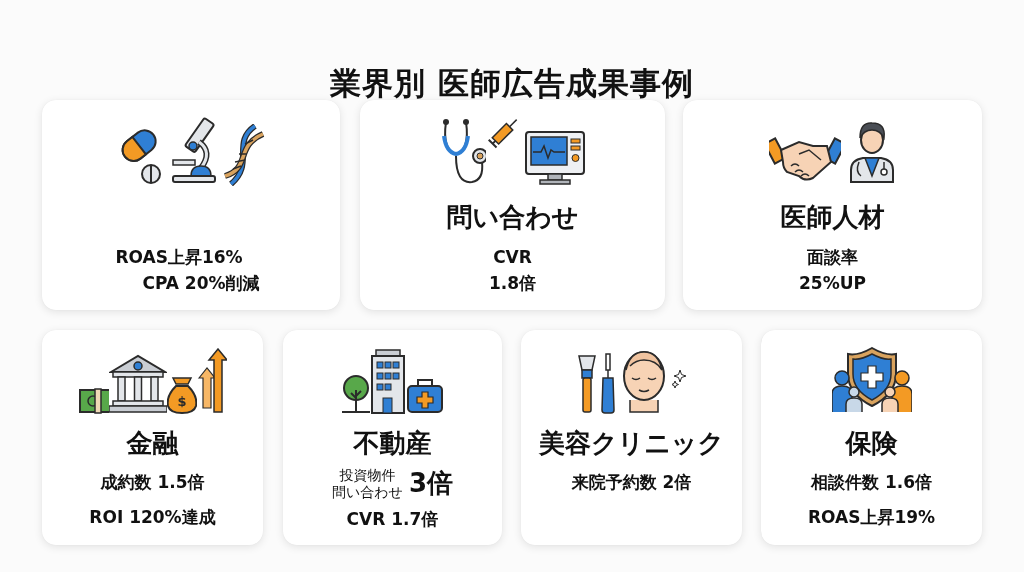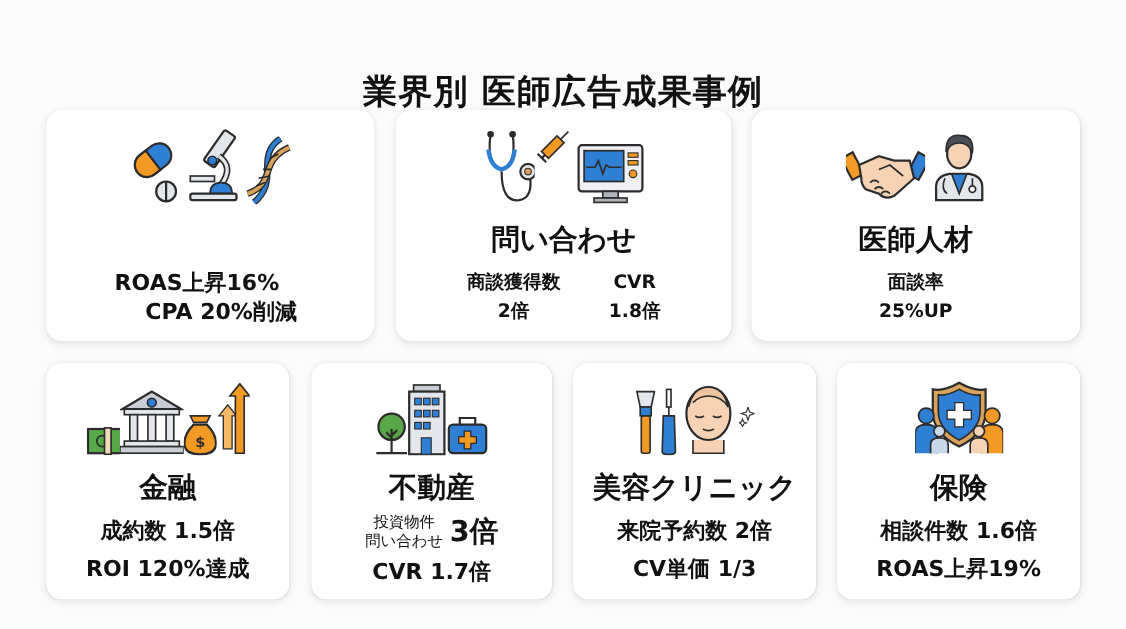--- a/index.html
+++ b/index.html
@@ -16,21 +16,21 @@
   }
   .card {
     position: absolute; background: #fff; border-radius: 14px;
     box-shadow: 0 2px 8px rgba(0,0,0,0.10), 0 0 1px rgba(0,0,0,0.08);
     text-align: center;
   }
   .icon-area {
     position: absolute; left: 0; right: 0; display: flex; justify-content: center; align-items: flex-end;
   }
   .card-title { position: absolute; left: 0; right: 0; font-size: 26px; font-weight: bold; }
-  .metric { position: absolute; left: 0; right: 0; font-size: 20px; font-weight: bold; line-height: 26px; }
+  .metric { position: absolute; left: 0; right: 0; font-size: 17px; font-weight: bold; line-height: 26px; }
   .two-col { position: absolute; left: 0; right: 0; display: flex; justify-content: center; gap: 38px; font-size: 17px; font-weight: bold; line-height: 26px; }
   .two-col > div { text-align: center; }
   svg { display: block; }
 </style>
 </head>
 <body>
 
 <div class="title">業界別 医師広告成果事例</div>
 
 <div class="card" style="left:42px;top:100px;width:298px;height:210px;">
@@ -108,24 +108,20 @@
         <rect x="47" y="9" width="9" height="4" fill="#f39a24" stroke="#2b2b2b" stroke-width="1"></rect>
         <rect x="47" y="16" width="9" height="4" fill="#f39a24" stroke="#2b2b2b" stroke-width="1"></rect>
         <circle cx="51.5" cy="28" r="3.5" fill="#f39a24" stroke="#2b2b2b" stroke-width="1"></circle>
         <rect x="24" y="44" width="14" height="6" fill="#b0b4ba" stroke="#2b2b2b" stroke-width="1.5"></rect>
         <rect x="16" y="50" width="30" height="4" fill="#b0b4ba" stroke="#2b2b2b" stroke-width="1.5"></rect>
       </svg>
     </span>
   </div>
   <div class="card-title" style="top:100px;">問い合わせ</div>
   <div class="two-col" style="top:144px;gap:44px;">
-    <div>
-      <div>商談獲得数</div>
-      <div>2倍</div>
-    </div>
     <div>
       <div>CVR</div>
       <div>1.8倍</div>
     </div>
   </div>
 </div>
 
 <div class="card" style="left:683px;top:100px;width:299px;height:210px;">
   <div class="icon-area" style="top:18px;height:66px;gap:6px;">
     <span>
@@ -270,21 +266,20 @@
     </span>
     <span style="align-self:center;">
       <svg width="14" height="18" viewBox="0 0 14 18">
         <path d="M8 0 l1.5 4.5 l4.5 1.5 l-4.5 1.5 l-1.5 4.5 l-1.5 -4.5 l-4.5 -1.5 l4.5 -1.5z" fill="#fff" stroke="#2b2b2b" stroke-width="1"></path>
         <path d="M3 11 l1 2.5 l2.5 1 l-2.5 1 l-1 2.5 l-1 -2.5 l-2.5 -1 l2.5 -1z" fill="#fff" stroke="#2b2b2b" stroke-width="1"></path>
       </svg>
     </span>
   </div>
   <div class="card-title" style="top:96px;">美容クリニック</div>
   <div class="metric" style="top:139px;">来院予約数 2倍</div>
-  <div class="metric" style="top:174px;">CV単価 1/3</div>
 </div>
 
 <div class="card" style="left:761px;top:330px;width:221px;height:215px;">
   <div class="icon-area" style="top:14px;height:70px;">
     <span>
       <svg width="80" height="68" viewBox="0 0 80 68">
         <g>
           <path d="M40 2 q14 8 24 6 v20 q0 20 -24 32 q-24 -12 -24 -32 v-20 q10 2 24 -6z" fill="#d9a35e" stroke="#2b2b2b" stroke-width="2"></path>
           <path d="M40 8 q11 6 19 5 v15 q0 16 -19 26 q-19 -10 -19 -26 v-15 q8 1 19 -5z" fill="#2f7fd4" stroke="#2b2b2b" stroke-width="1.5"></path>
           <path d="M36 20 h8 v7 h7 v8 h-7 v7 h-8 v-7 h-7 v-8 h7z" fill="#fff" stroke="#2b2b2b" stroke-width="1.2"></path>

